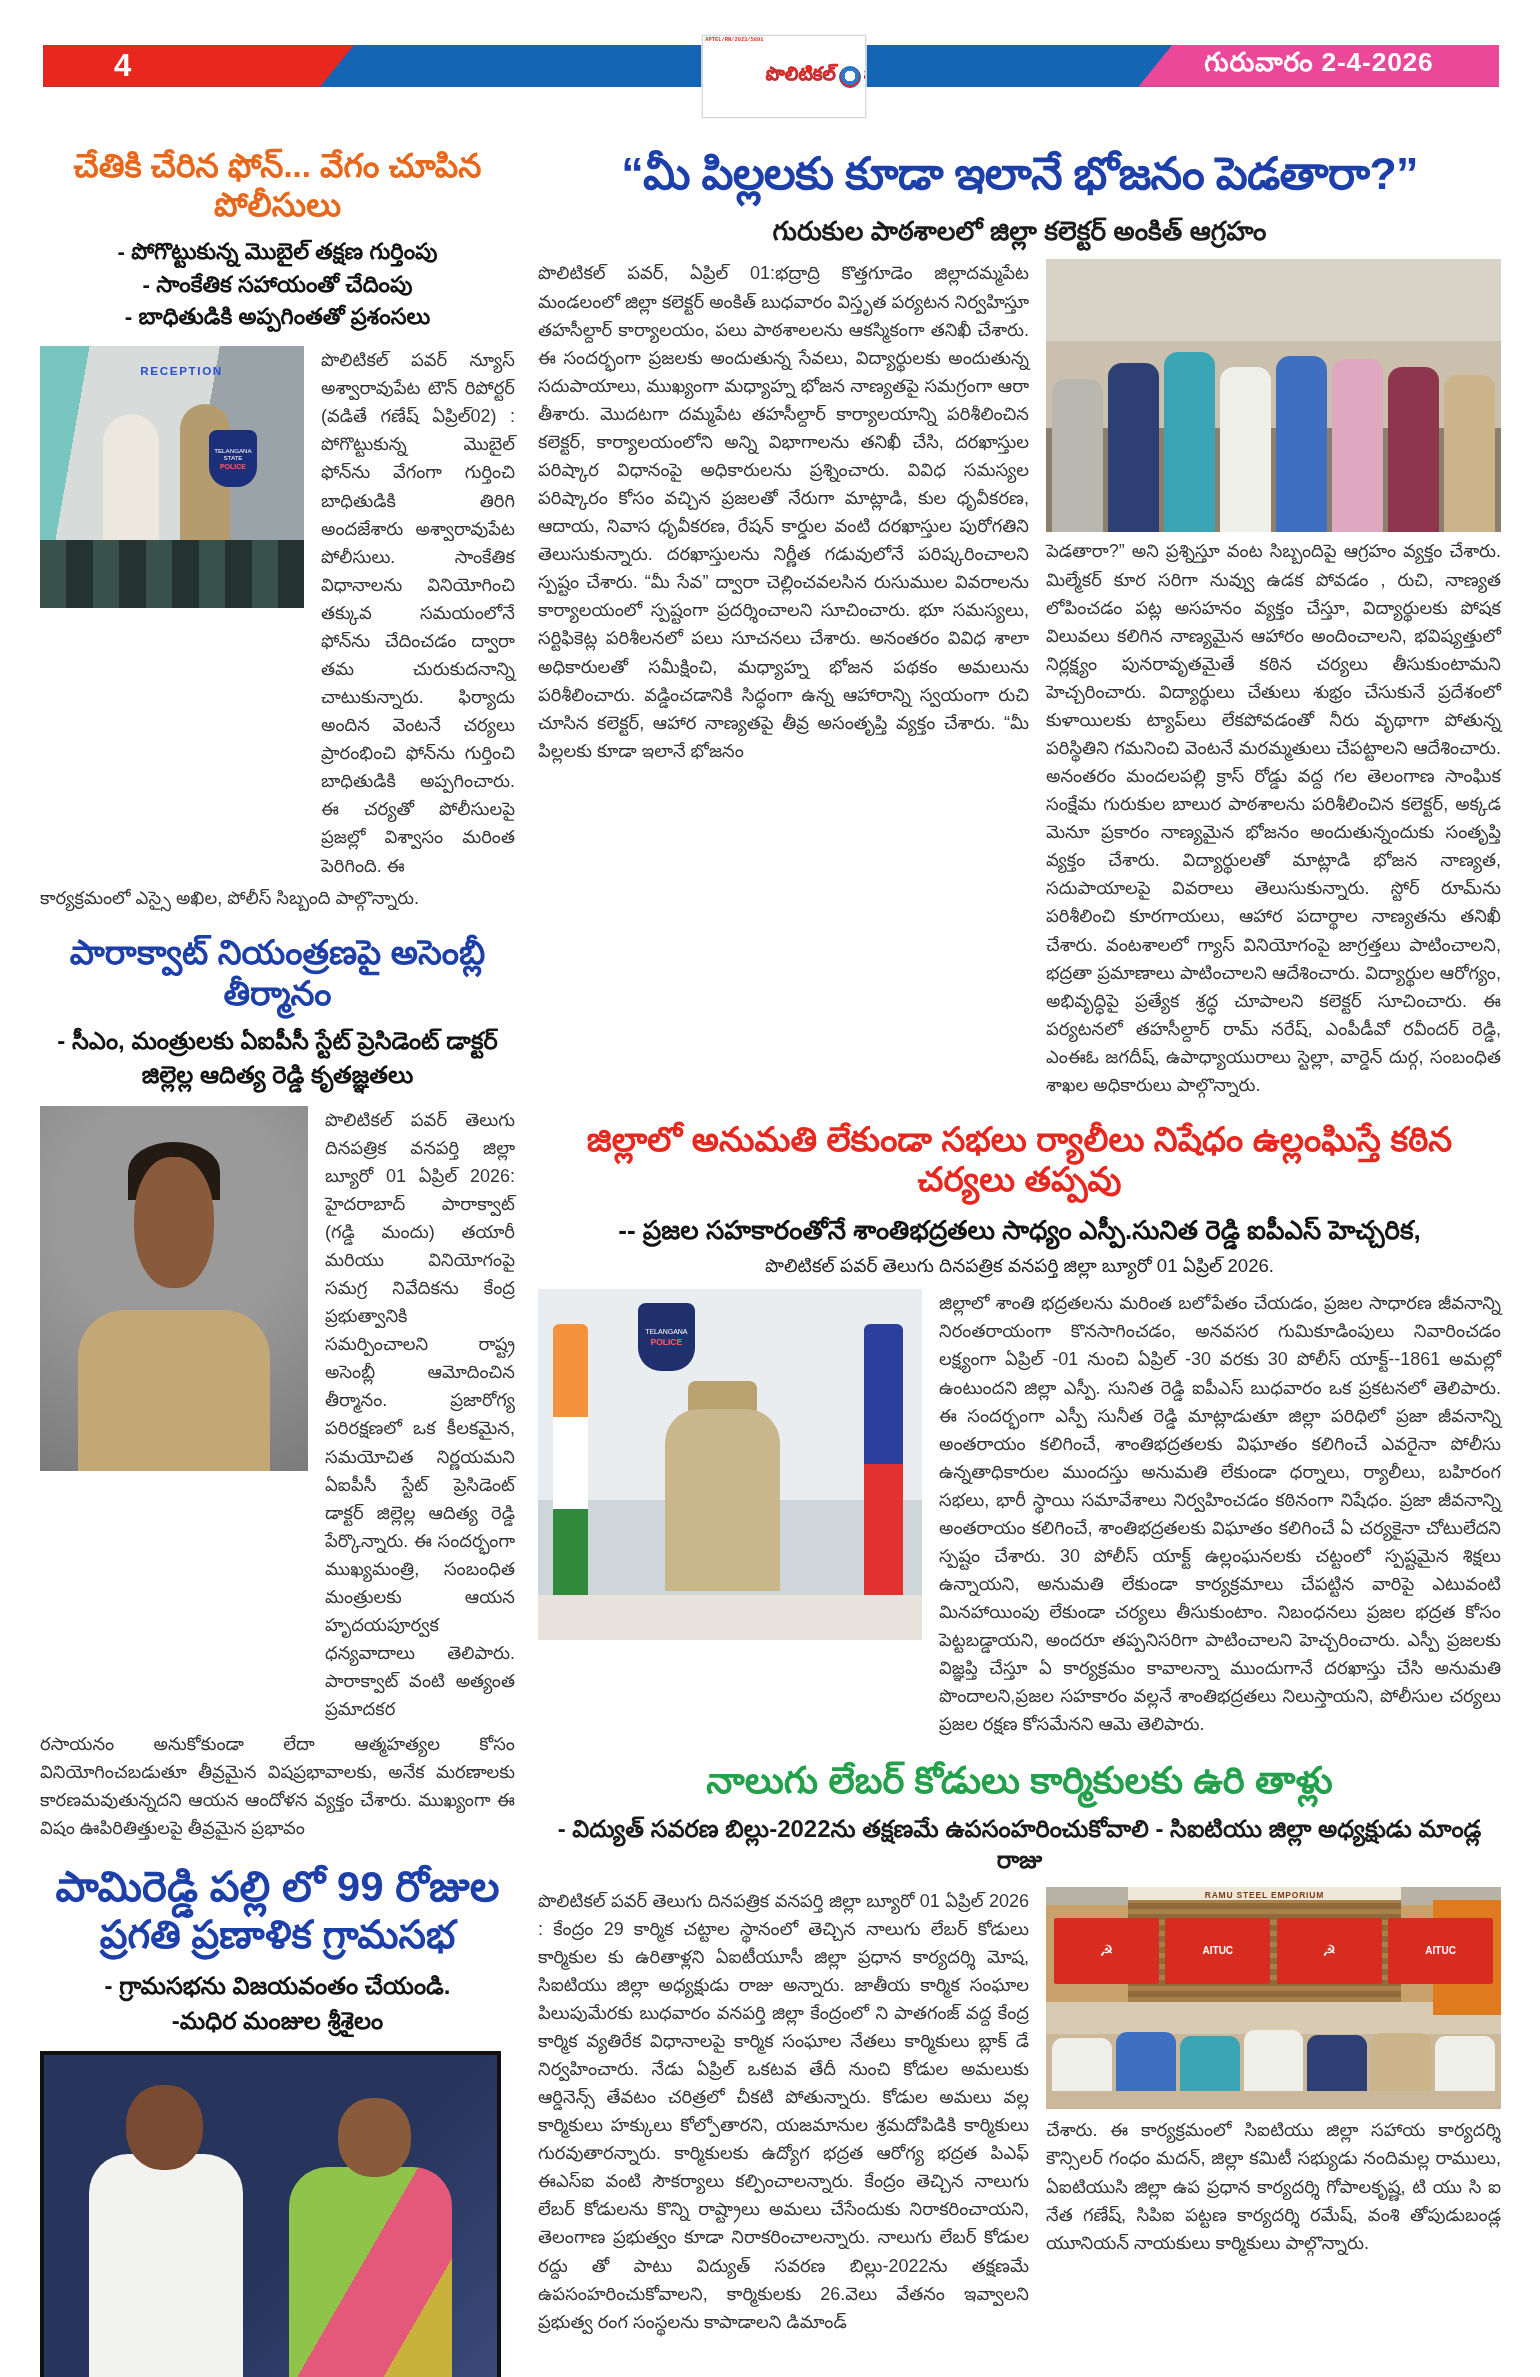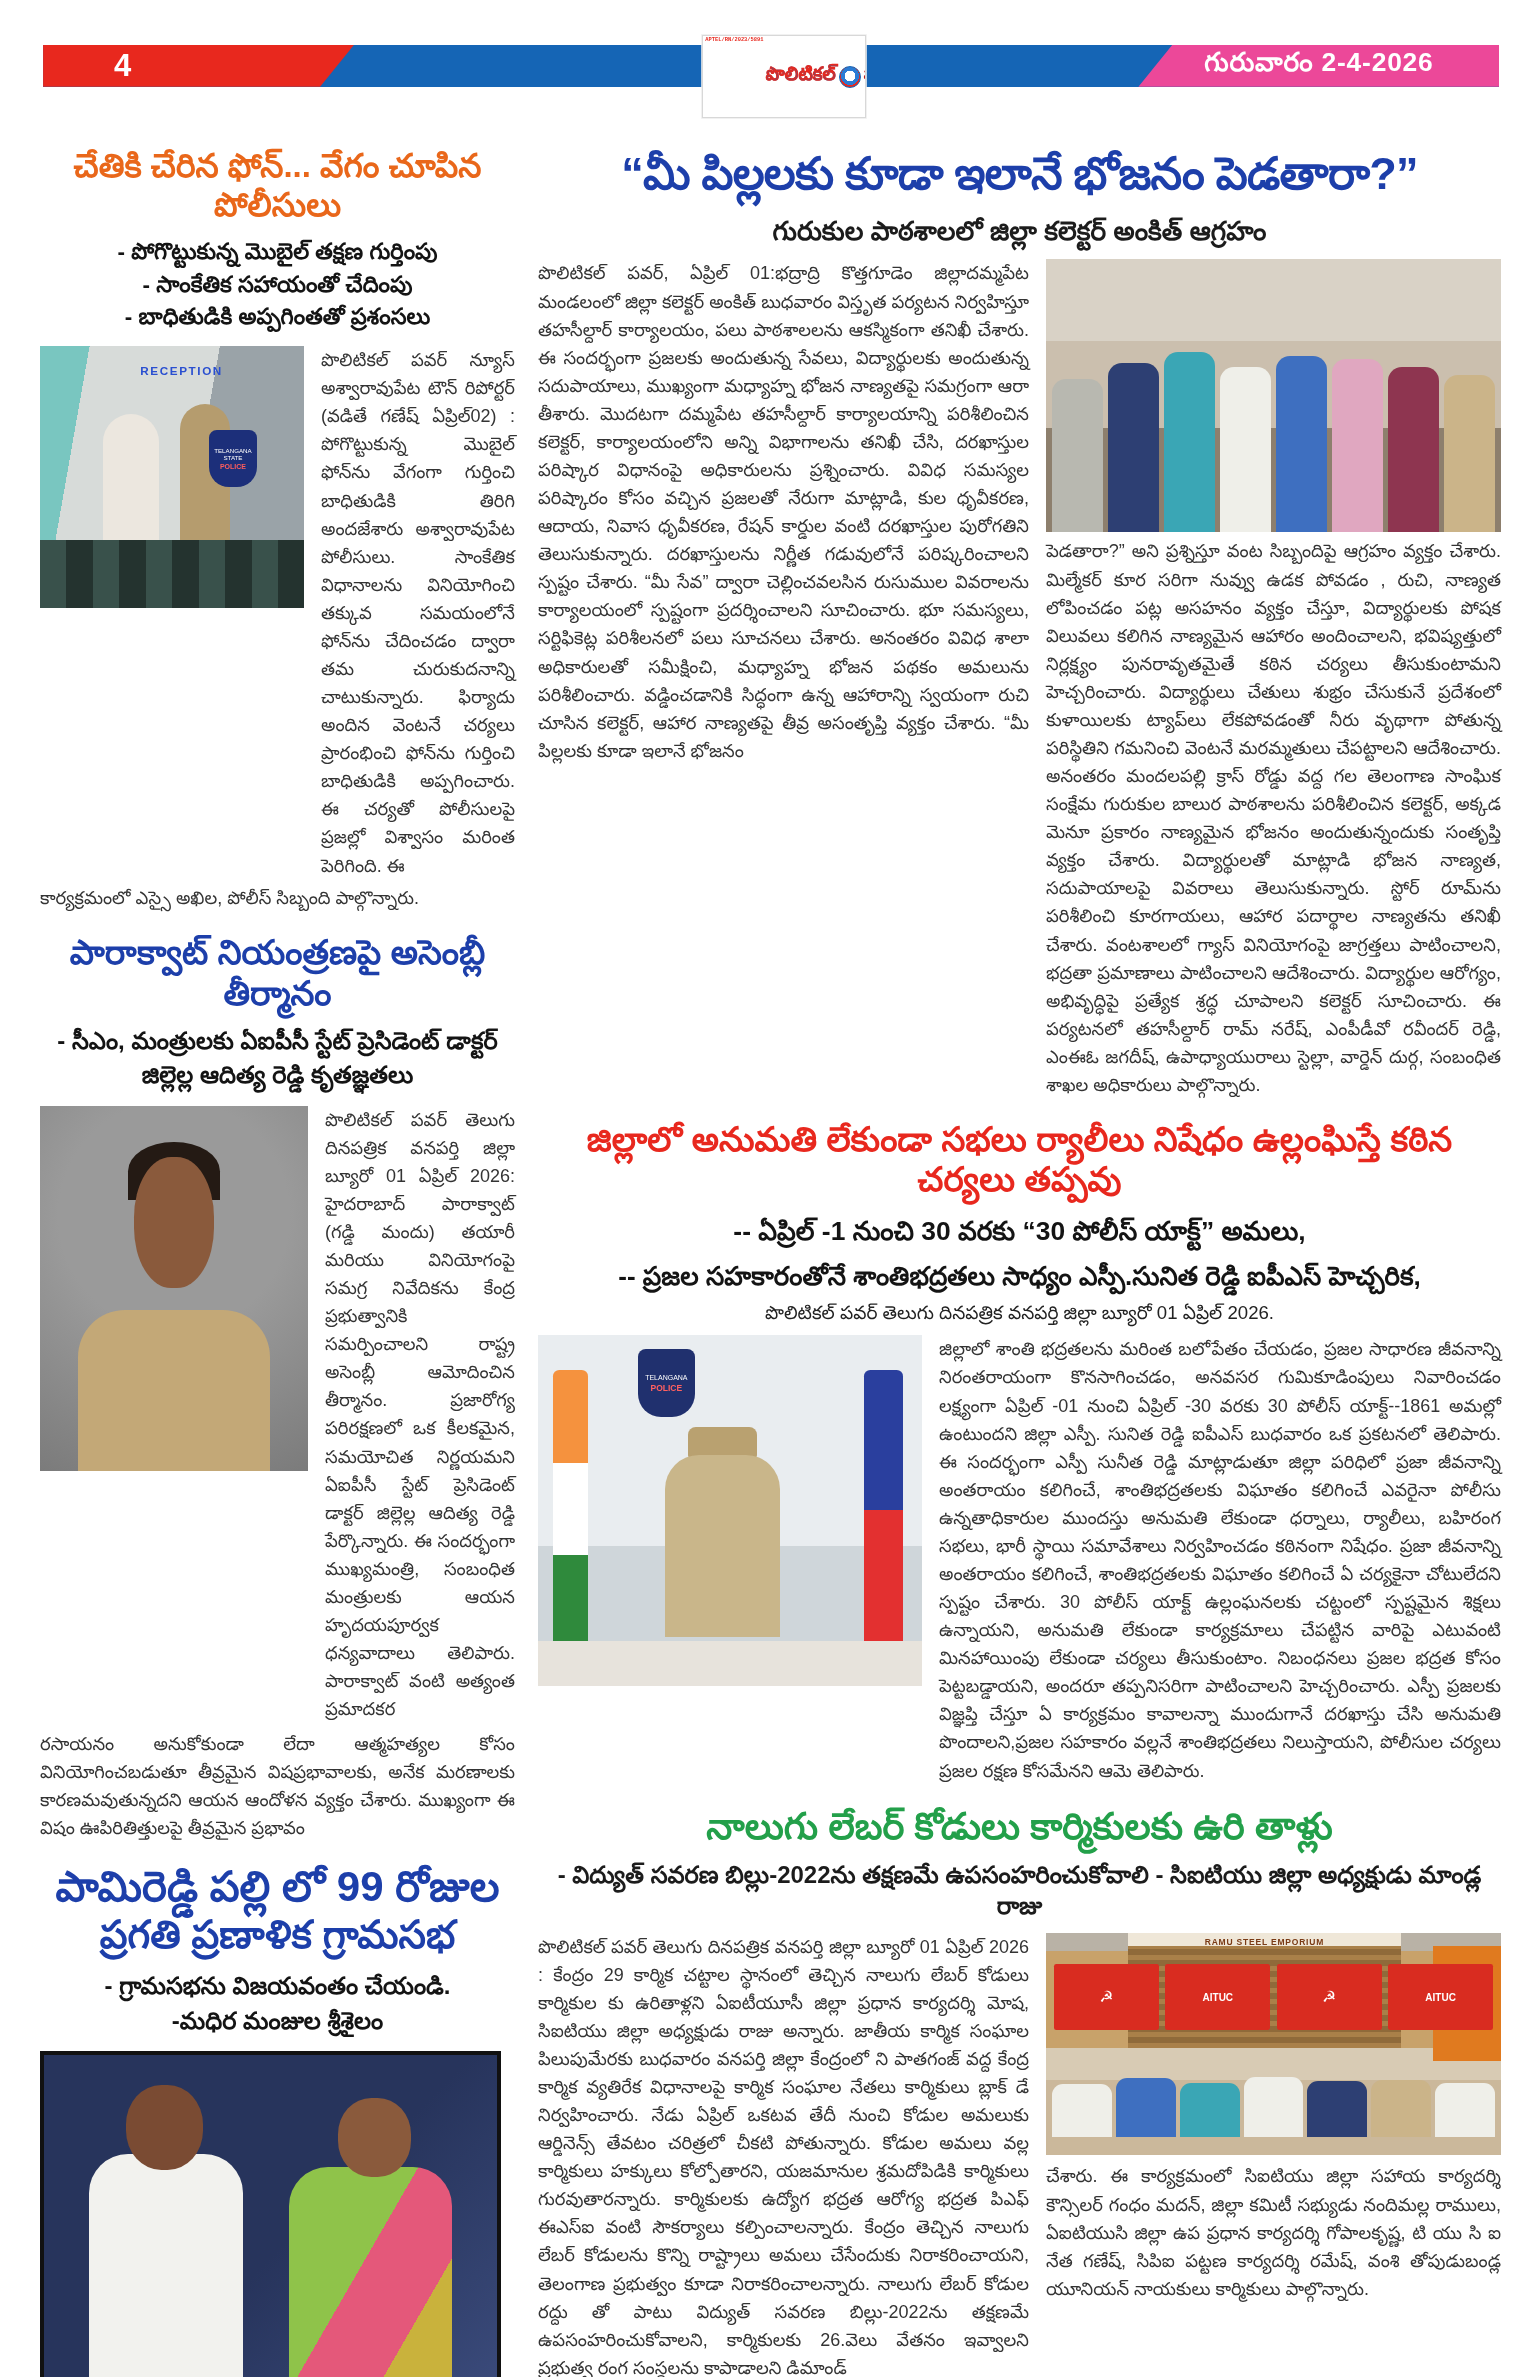--- a/index.html
+++ b/index.html
@@ -217,21 +217,20 @@
               </div>
             </div>
             <p class="body-txt">పెడతారా?” అని ప్రశ్నిస్తూ వంట సిబ్బందిపై ఆగ్రహం వ్యక్తం చేశారు. మిల్మేకర్ కూర సరిగా నువ్వు ఉడక పోవడం , రుచి, నాణ్యత లోపించడం పట్ల అసహనం వ్యక్తం చేస్తూ, విద్యార్థులకు పోషక విలువలు కలిగిన నాణ్యమైన ఆహారం అందించాలని, భవిష్యత్తులో నిర్లక్ష్యం పునరావృతమైతే కఠిన చర్యలు తీసుకుంటామని హెచ్చరించారు. విద్యార్థులు చేతులు శుభ్రం చేసుకునే ప్రదేశంలో కుళాయిలకు ట్యాప్‌లు లేకపోవడంతో నీరు వృథాగా పోతున్న పరిస్థితిని గమనించి వెంటనే మరమ్మతులు చేపట్టాలని ఆదేశించారు. అనంతరం మందలపల్లి క్రాస్ రోడ్డు వద్ద గల తెలంగాణ సాంఘిక సంక్షేమ గురుకుల బాలుర పాఠశాలను పరిశీలించిన కలెక్టర్, అక్కడ మెనూ ప్రకారం నాణ్యమైన భోజనం అందుతున్నందుకు సంతృప్తి వ్యక్తం చేశారు. విద్యార్థులతో మాట్లాడి భోజన నాణ్యత, సదుపాయాలపై వివరాలు తెలుసుకున్నారు. స్టోర్ రూమ్‌ను పరిశీలించి కూరగాయలు, ఆహార పదార్థాల నాణ్యతను తనిఖీ చేశారు. వంటశాలలో గ్యాస్ వినియోగంపై జాగ్రత్తలు పాటించాలని, భద్రతా ప్రమాణాలు పాటించాలని ఆదేశించారు. విద్యార్థుల ఆరోగ్యం, అభివృద్ధిపై ప్రత్యేక శ్రద్ధ చూపాలని కలెక్టర్ సూచించారు. ఈ పర్యటనలో తహసీల్దార్ రామ్ నరేష్, ఎంపీడీవో రవీందర్ రెడ్డి, ఎంఈఓ జగదీష్, ఉపాధ్యాయురాలు స్టెల్లా, వార్డెన్ దుర్గ, సంబంధిత శాఖల అధికారులు పాల్గొన్నారు.</p>
           </div>
         </div>
       </div>
 
       <div class="article">
         <h1 class="hl hl-red">జిల్లాలో అనుమతి లేకుండా సభలు ర్యాలీలు నిషేధం  ఉల్లంఘిస్తే కఠిన చర్యలు తప్పవు</h1>
         <div class="bullets" style="margin:12.4px 0 6.2px;">
-          <p class="bullet" style="font-size:26.4px;">-- ఏప్రిల్ -1 నుంచి 30 వరకు “30 పోలీస్ యాక్ట్” అమలు,</p>
           <p class="bullet" style="font-size:26px;margin-top:7.8px;">-- ప్రజల సహకారంతోనే శాంతిభద్రతలు సాధ్యం ఎస్పీ.సునిత రెడ్డి ఐపీఎస్ హెచ్చరిక,</p>
         </div>
         <p class="byline">పొలిటికల్ పవర్ తెలుగు దినపత్రిక వనపర్తి జిల్లా బ్యూరో 01 ఏప్రిల్ 2026.</p>
         <div class="row">
           <div class="photo ph-sp" style="width:384px;height:351px;">
             <div class="flagL"></div>
             <div class="flagR"></div>
             <div class="shield">
               <span>TELANGANA</span>
               <b>POLICE</b>

